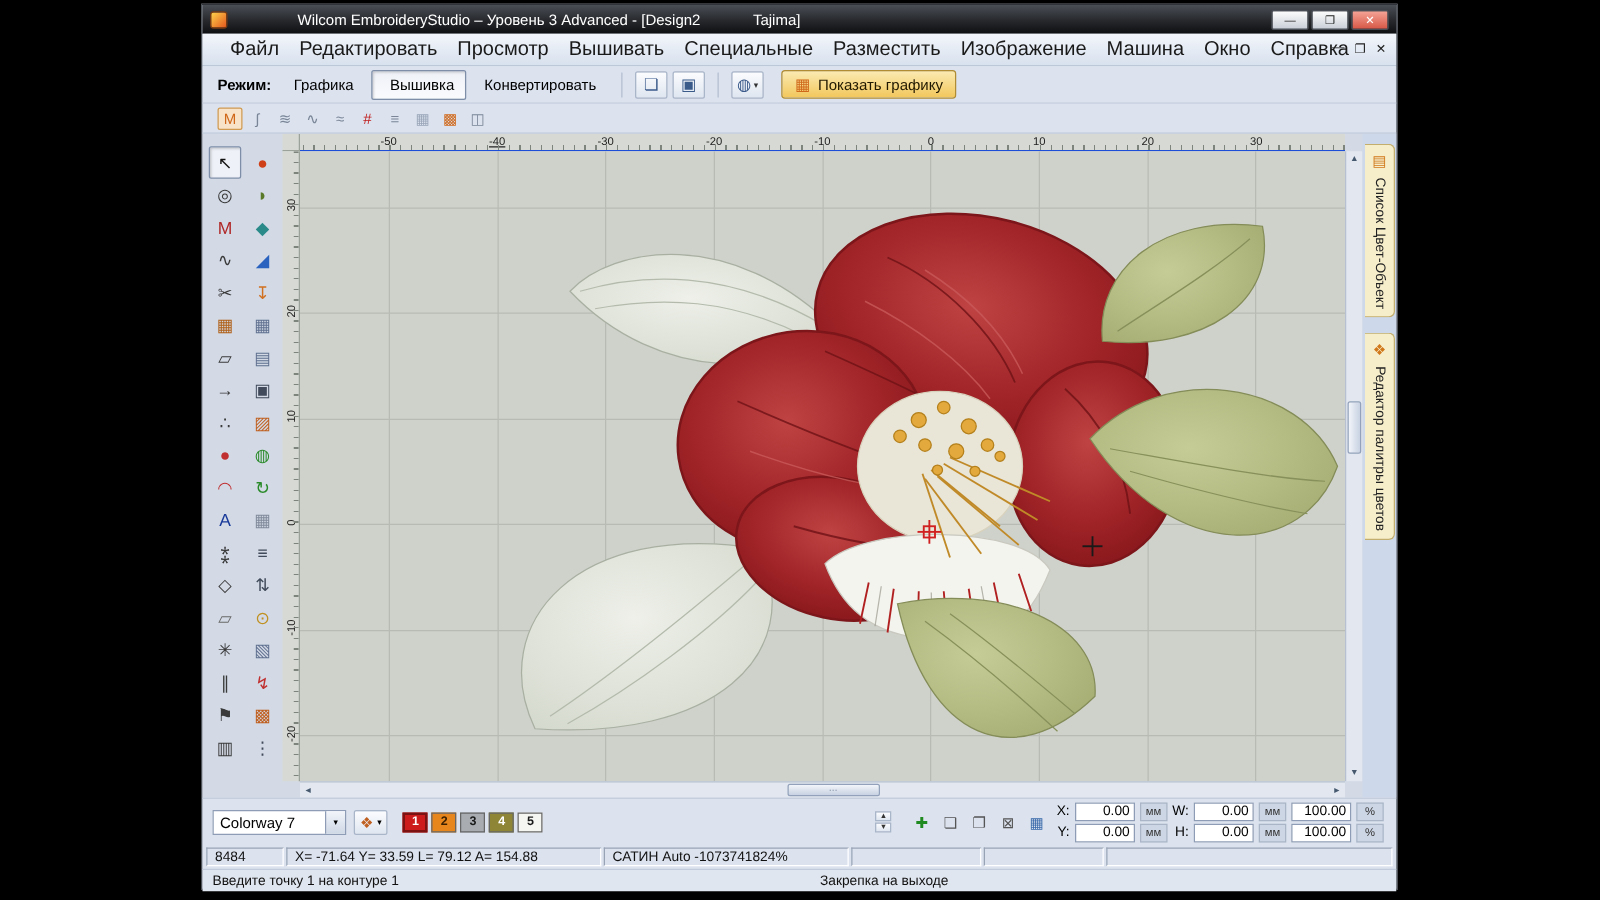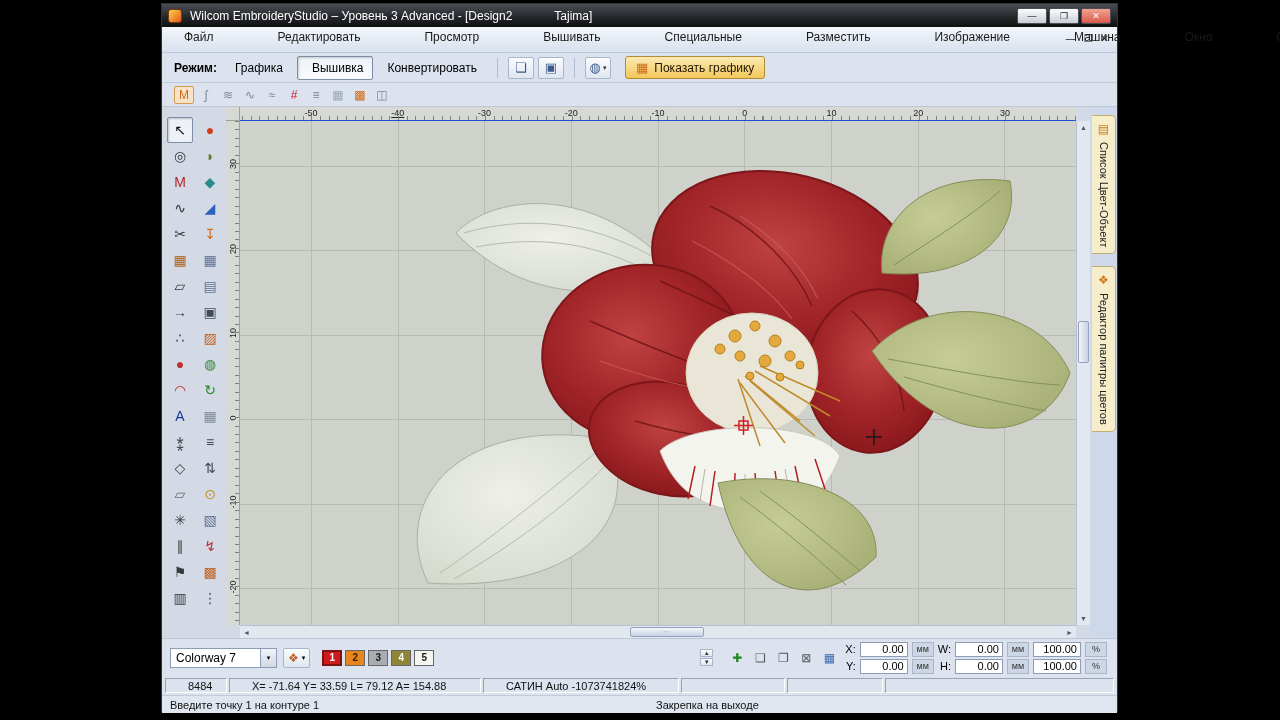--- a/index.html
+++ b/index.html
@@ -7,30 +7,30 @@
               font-family:"Liberation Sans", sans-serif; }
   .stage { position:relative; width:1280px; height:720px; background:#000; }
   .app { position:absolute; left:161px; top:3px; width:957px; height:709px;
          background:#dce3ef; display:flex; flex-direction:column; border:1px solid #30343a; }
 
   
   .titlebar { height:23px; flex:0 0 23px; display:flex; align-items:center; gap:8px;
     background:linear-gradient(#4a4e55,#26282c 55%,#0e0f11); color:#fff; font-size:12px; padding:0 6px; }
   .app-icon { width:14px; height:14px; border-radius:3px; flex:0 0 14px;
     background:linear-gradient(135deg,#ffd24a,#e2571d); border:1px solid #7a3a10; }
-  .title-text { white-space:nowrap; }
+  .title-text { white-space:nowrap;margin-left:48px; }
   .title-suffix { margin-left:34px; white-space:nowrap; }
   .win-controls { margin-left:auto; display:flex; gap:2px; }
   .win-btn { width:30px; height:16px; display:flex; align-items:center; justify-content:center;
     font-size:9px; color:#222; background:linear-gradient(#fdfdfd,#c9cfd8); border:1px solid #4a4f57; border-radius:2px; }
   .win-btn.close { background:linear-gradient(#f4a396,#d75847); color:#fff; }
 
   
-  .menubar { height:26px; flex:0 0 26px; display:flex; align-items:flex-start; padding-left:14px;
-    background:linear-gradient(#f3f6fb,#d8e1ee); border-bottom:1px solid #bcc7d7; font-size:12px; color:#1a1a1a;gap:48px; }
+  .menubar { height:26px; flex:0 0 26px; display:flex; align-items:flex-end; padding-left:14px;
+    background:linear-gradient(#f3f6fb,#d8e1ee); border-bottom:1px solid #bcc7d7; font-size:16px; color:#1a1a1a; }
   .menu-item { padding:3px 8px; cursor:default; }
   .mdi-controls { margin-left:auto; display:flex; gap:8px; padding-right:10px; font-size:10px; color:#222; }
   .mdi-controls span { cursor:default; }
 
   
   .modebar { height:30px; flex:0 0 30px; display:flex; align-items:center; gap:4px; padding-left:12px;
     background:#dce3ef; border-bottom:1px solid #c2cbdb; font-size:12px; }
   .mode-label { font-weight:bold; margin-right:4px; }
   .mode-btn { padding:4px 9px; border:1px solid transparent; border-radius:2px; }
   .mode-btn.selected { background:linear-gradient(#eef1f7,#fafbfd); border-color:#7e8ea8; box-shadow:inset 1px 1px 2px rgba(0,0,0,.18);padding-left:14px; }
@@ -116,21 +116,21 @@
     column-gap:4px; row-gap:2px; align-items:center; font-size:11px; padding-right:2px; }
   .f-lab { text-align:right; }
   .f-in { width:48px; height:15px; background:#fff; border:1px solid #8e9db5; display:flex; align-items:center;
     justify-content:flex-end; padding:0 3px; font-size:11px; }
   .f-un { width:22px; height:15px; background:#cdd6e4; border:1px solid #aab6c8; display:flex; align-items:center;
     justify-content:center; font-size:9px; color:#333; }
 
   
   .statusbar { height:19px; flex:0 0 19px; display:flex; gap:2px; align-items:center; padding:0 3px;
     background:#dce3ef; font-size:11px; color:#111; }
-  .seg { height:15px; border:1px solid; border-color:#98a4b6 #fff #fff #98a4b6; padding:0 22px;
+  .seg { height:15px; border:1px solid; border-color:#98a4b6 #fff #fff #98a4b6; padding:0 6px;
     display:flex; align-items:center; white-space:nowrap; overflow:hidden; }
   .seg.s1{width:62px;justify-content:flex-start;} .seg.s2{width:252px;} .seg.s3{width:196px;}
   .seg.s4{width:104px;} .seg.s5{width:96px;} .seg.s6{flex:1;}
   .promptbar { height:18px; flex:0 0 18px; display:flex; align-items:center; background:#e0e6ef;
     border-top:1px solid #c2cbdb; font-size:11px; color:#111; }
   .prompt-left { padding-left:8px; width:494px; }
 </style>
 </head>
 <body>
 

